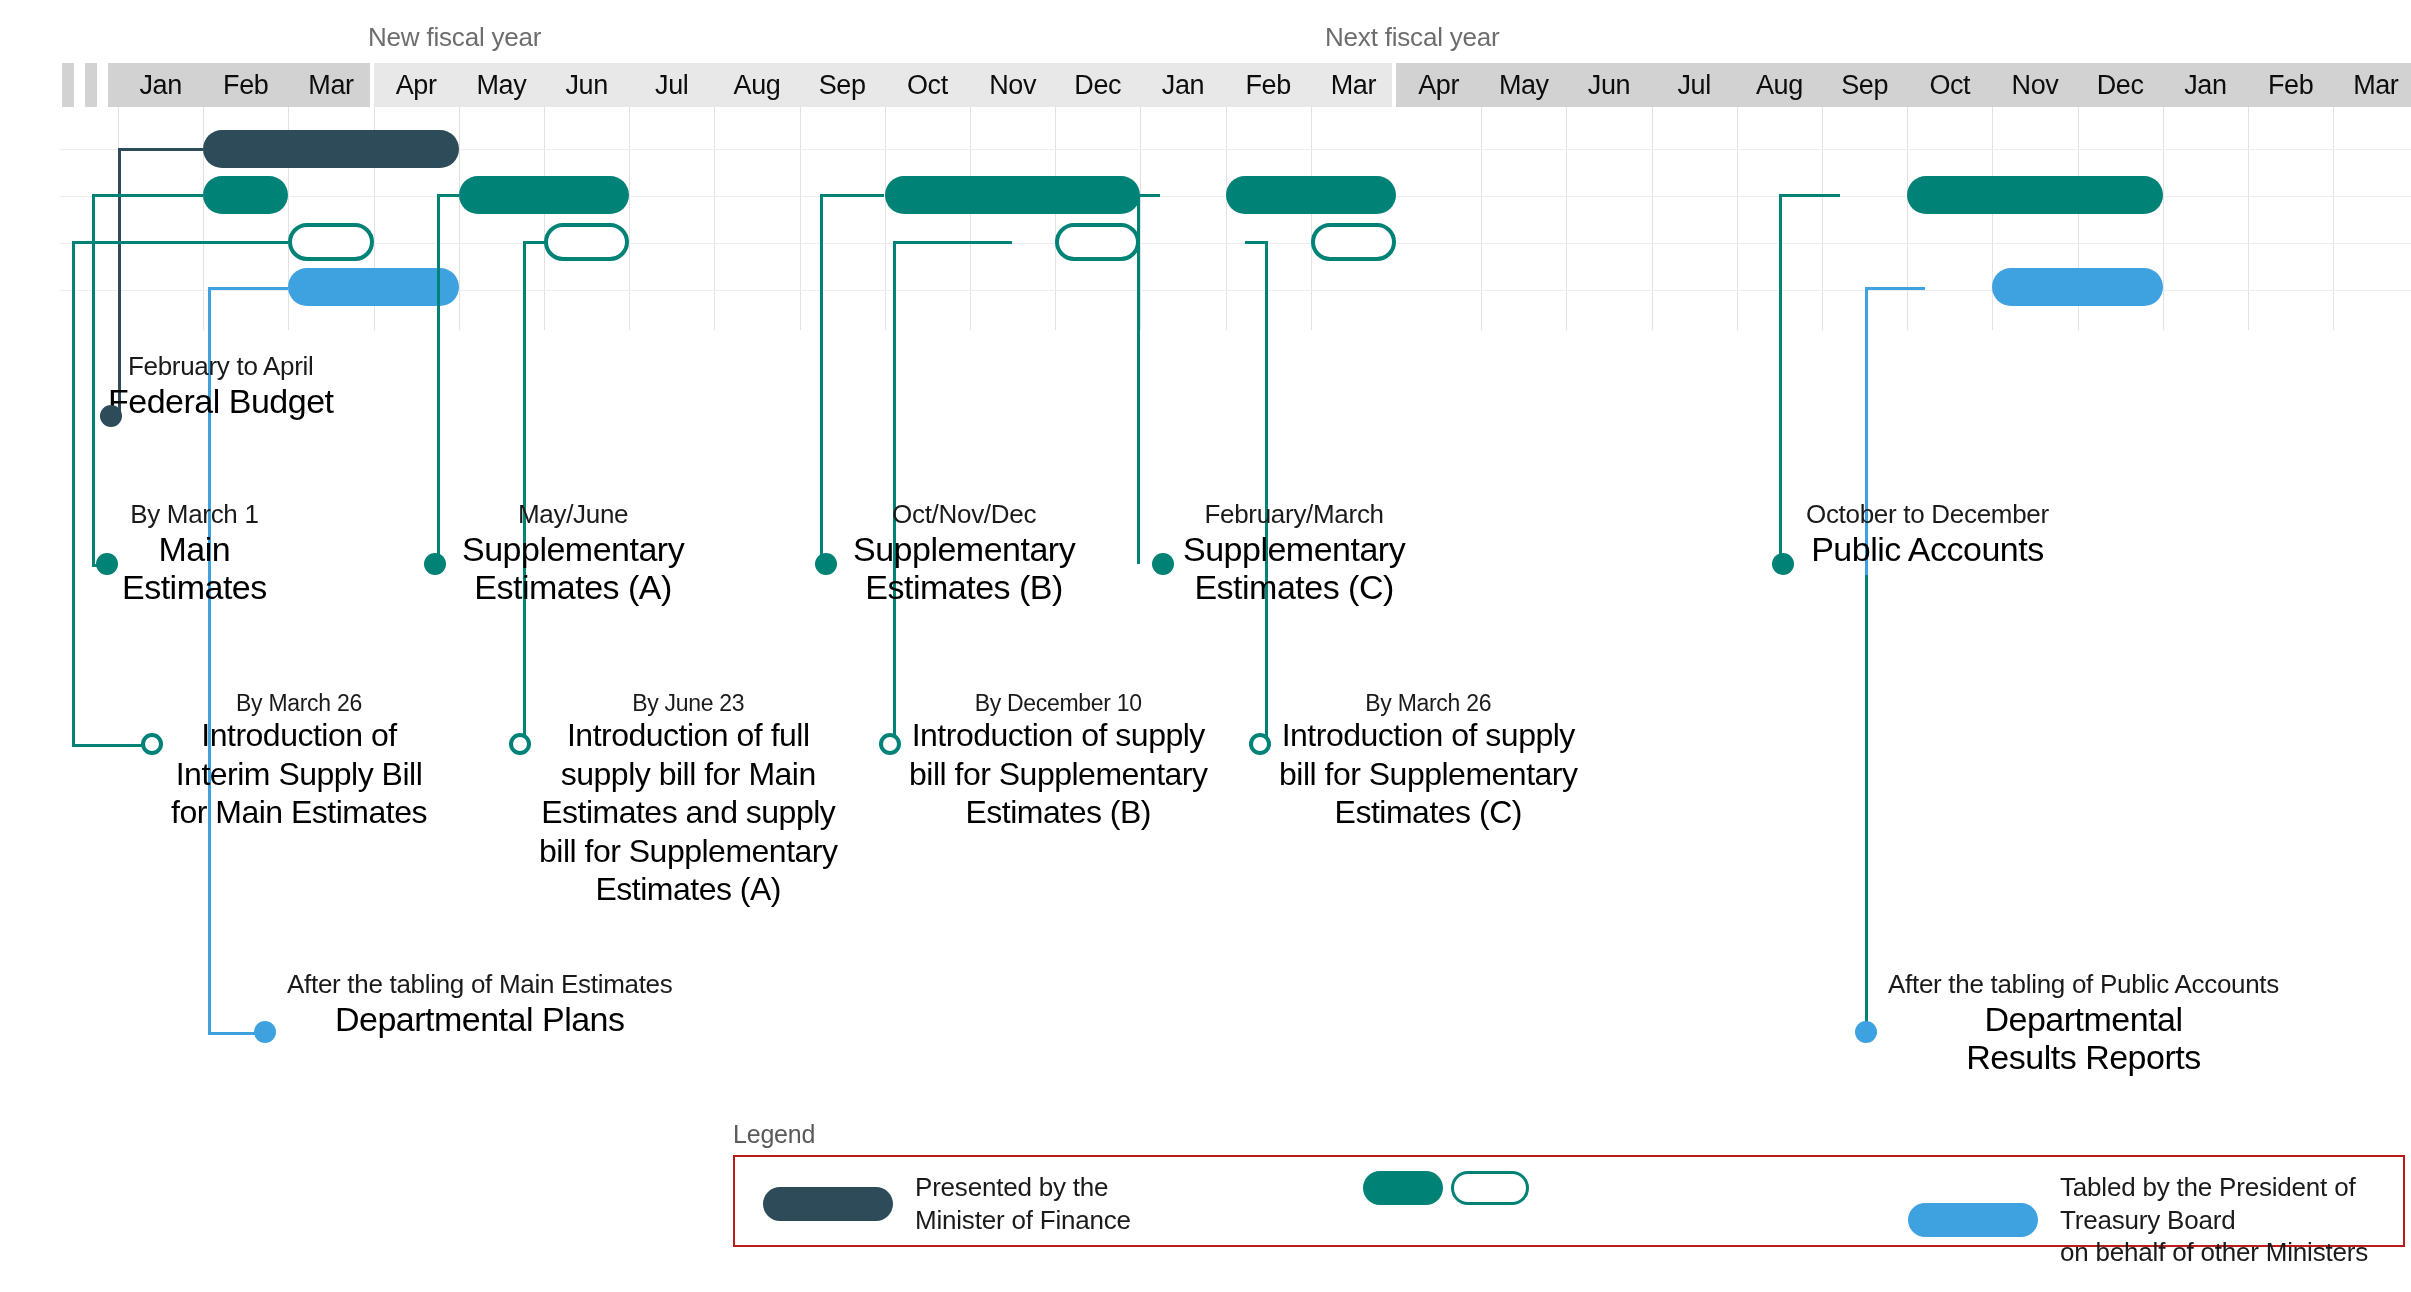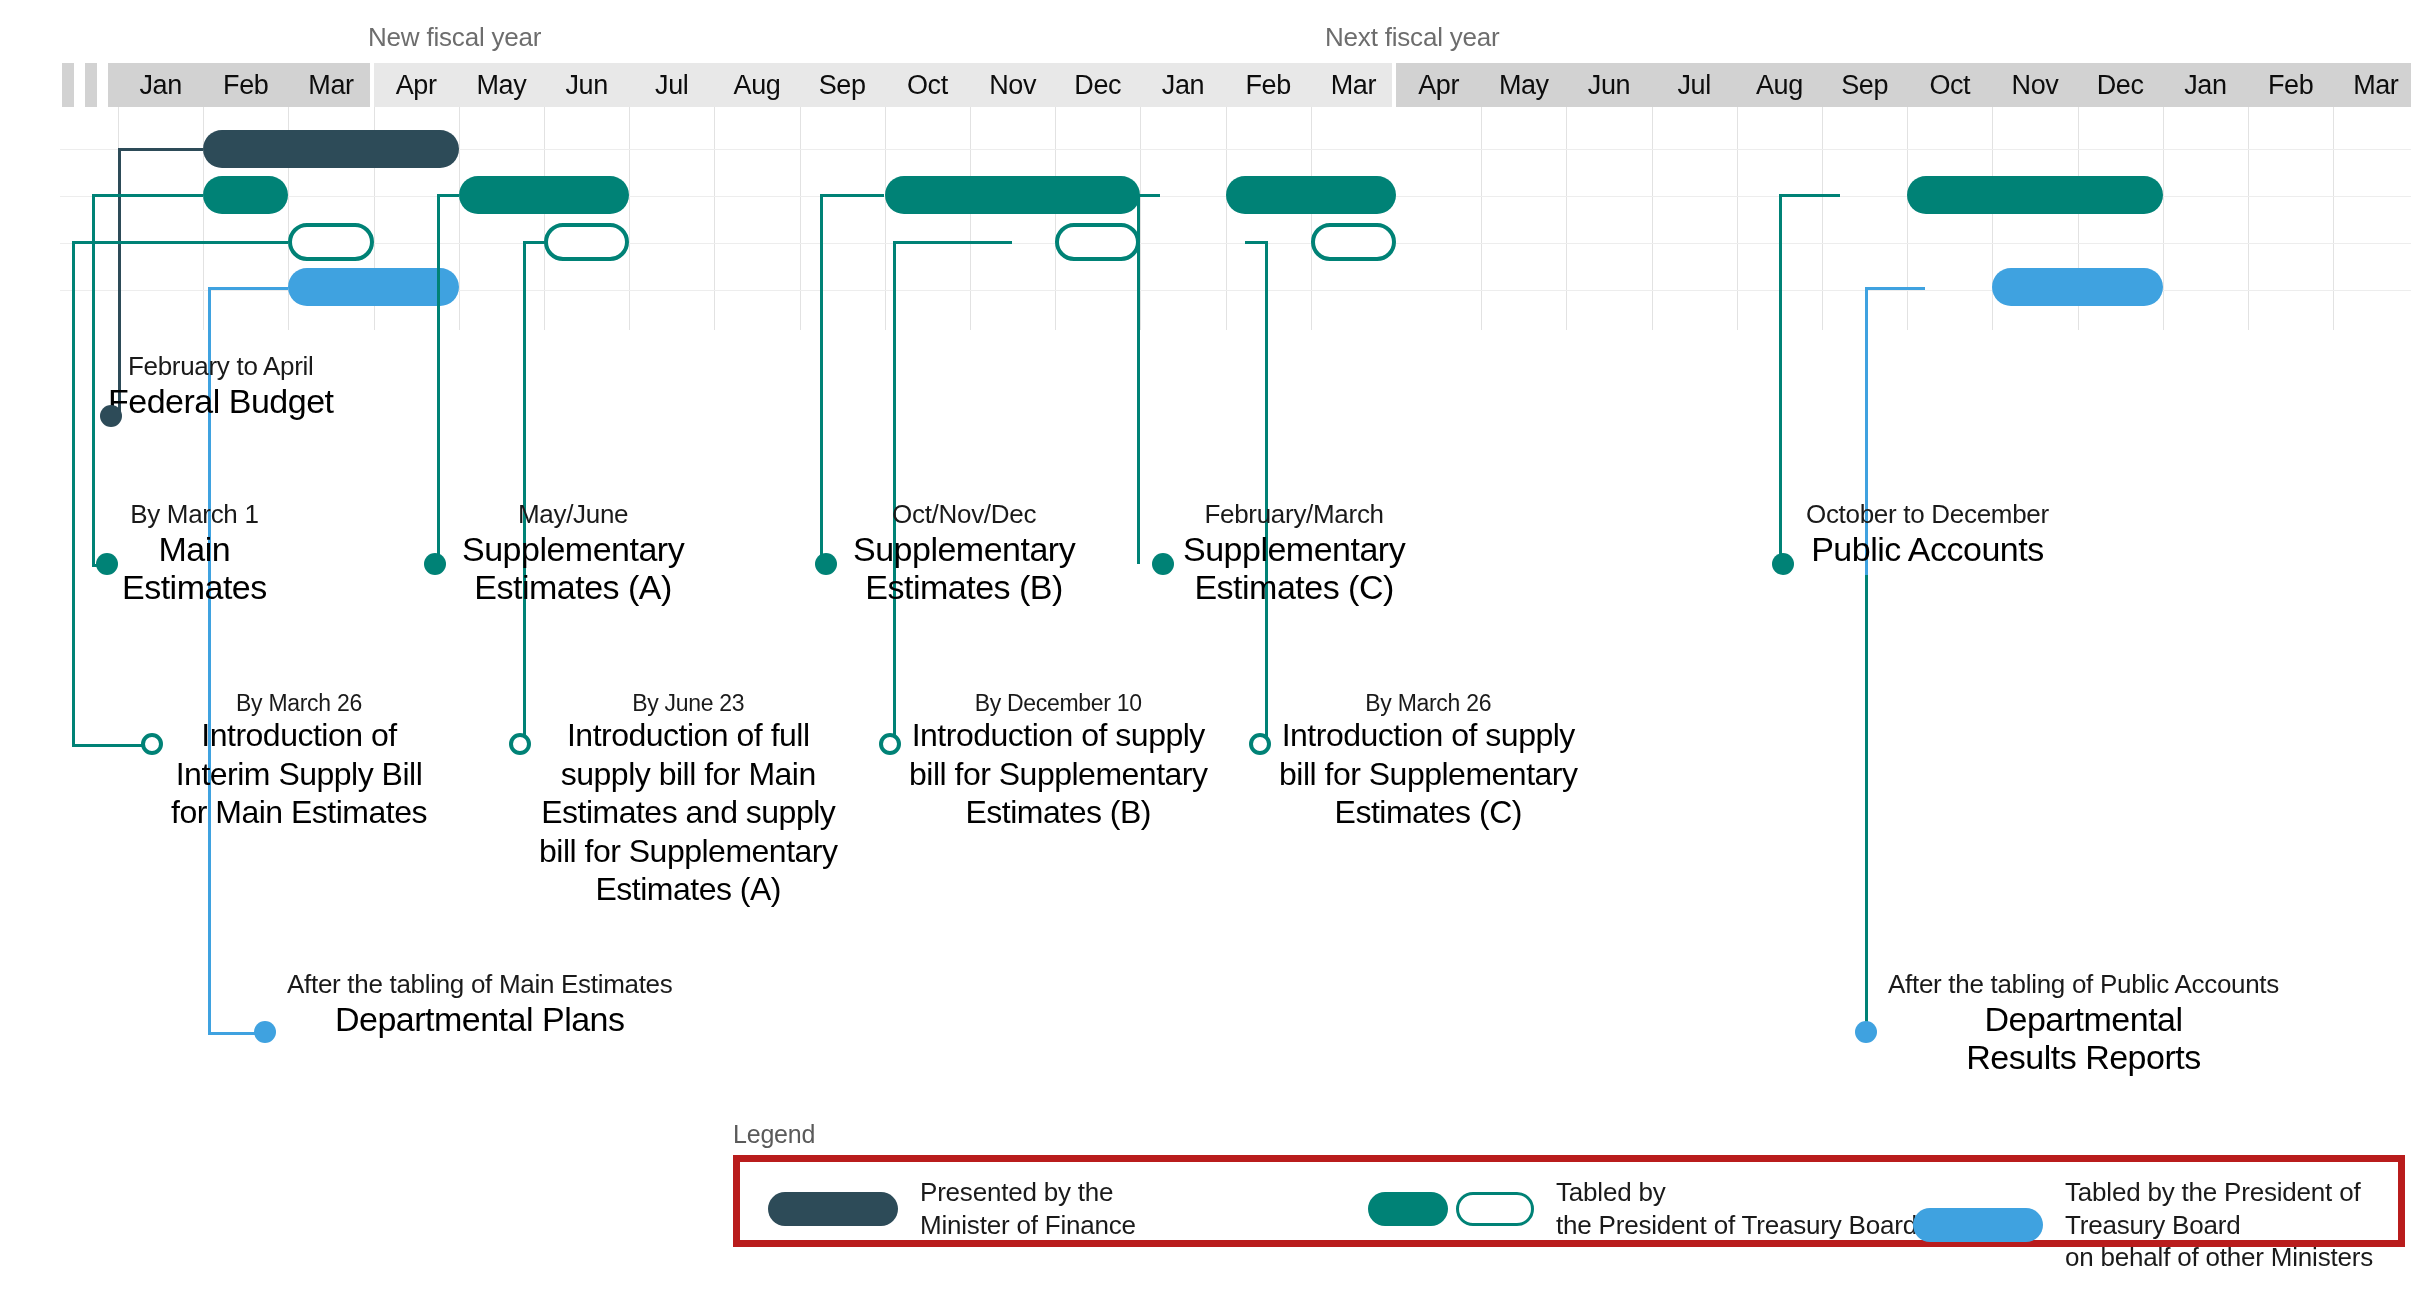--- a/index.html
+++ b/index.html
@@ -76,21 +76,21 @@
   .dot.blue { background: #3fa2e0; }
   .dot.ring { background: #ffffff; border: 4px solid #008276; width: 22px; height: 22px; }
 
   
   #legend-wrap { position: absolute; left: 707px; top: 1120px; padding-left: 26px; }
   #legend-title {
     font-size: 25px; color: #5a5a5a; margin-bottom: 6px; letter-spacing: -0.2px;
   }
   #legend-box {
     width: 1672px; height: 92px;
-    border: 7px solid #b91c1c; background: #ffffff;
+    border: 2px solid #b91c1c; background: #ffffff;
     position: relative;
     text-decoration: underline;
   }
   .legend-item { position: absolute; display: flex; align-items: center; }
   .legend-swatch { height: 34px; width: 130px; border-radius: 17px; flex: none; }
   .legend-swatch.navy { background: #2d4b58; }
   .legend-swatch.teal { background: #008276; width: 80px; }
   .legend-swatch.blue { background: #3fa2e0; }
   .legend-swatch.hollow {
     background: #ffffff; border: 3px solid #008276; width: 78px; margin-left: 8px;
@@ -320,22 +320,20 @@
     <div id="legend-title">Legend</div>
     <div id="legend-box">
         <div class="legend-item" style="left: 28px; top: 14px;">
           <div class="legend-swatch navy"></div>
           <div class="legend-text">Presented by the
 Minister of Finance</div>
         </div>
         <div class="legend-item" style="left: 628px; top: 14px;">
           <div class="legend-swatch teal"></div>
           <div class="legend-swatch hollow"></div>
-          <div class="legend-text">Tabled by
-the President of Treasury Board</div>
         </div>
         <div class="legend-item" style="left: 1173px; top: 14px;">
           <div class="legend-swatch blue"></div>
           <div class="legend-text">Tabled by the President of Treasury Board
 on behalf of other Ministers</div>
         </div>
       </div>
   </div>
 
 </div>

